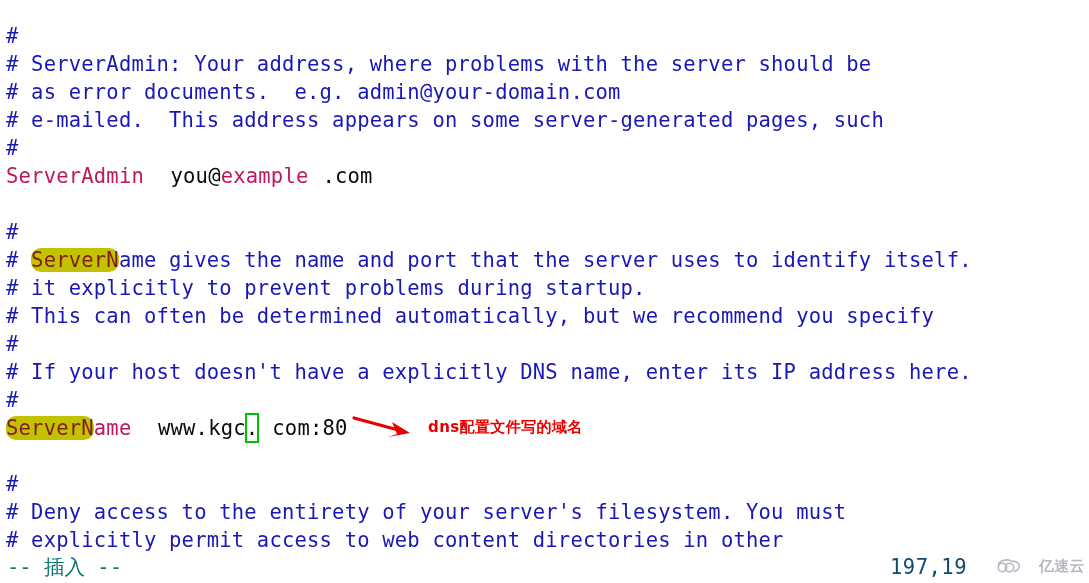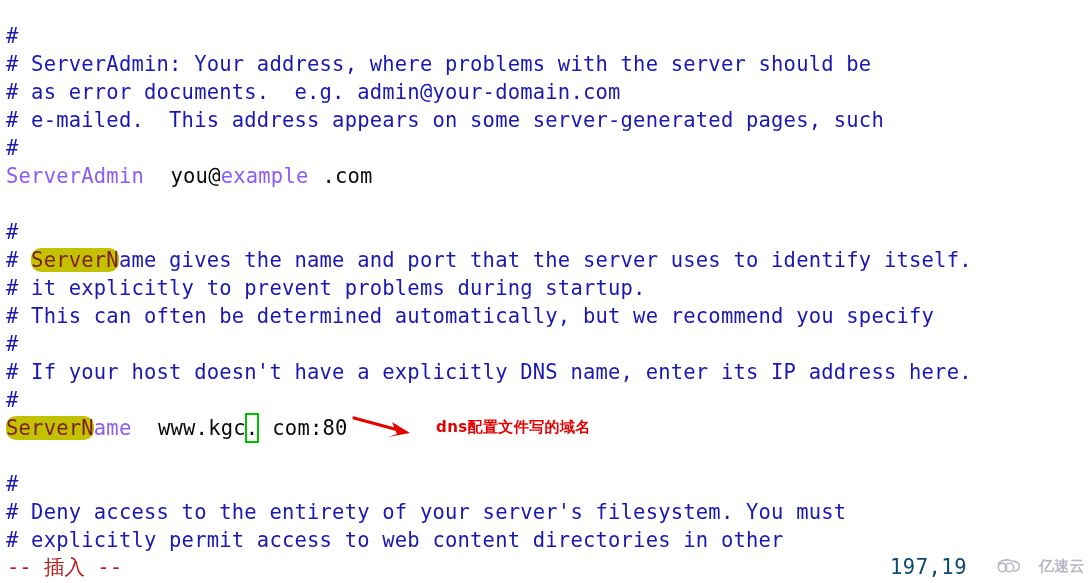--- a/index.html
+++ b/index.html
@@ -34,21 +34,21 @@
   .line {
     height: 28px;
     line-height: 28px;
     font-size: 20.5px;
     letter-spacing: 0.2px;
     white-space: pre;
     color: #1a1aaf;
   }
 
   .cmt      { color: #1a17b5; }
-  .kw       { color: #8b5cf6; }
+  .kw       { color: #be185d; }
   .plain    { color: #0a0a0a; margin-left: 14px; }
   .hl       { background: #c2c200; color: #7f1d1d; border-radius: 10px; }
 
   .cursor {
     display: inline-block;
     outline: 2px solid #00c000;
     outline-offset: -1px;
     color: #0a0a0a;
     background: transparent;
   }
@@ -57,21 +57,21 @@
   #annotation {
     position: absolute;
     left: 352px;
     top: 412px;
     display: flex;
     align-items: center;
     height: 30px;
   }
   #annotation .arrow-svg { display: block; }
   #annotation .note-text {
-    margin-left: 22px;
+    margin-left: 14px;
     color: #e60000;
     font-family: "DejaVu Sans", "Liberation Sans", sans-serif;
     font-weight: bold;
     font-size: 15px;
     letter-spacing: 0.4px;
     white-space: pre;
   }
 
   
   #status-bar {
@@ -80,21 +80,21 @@
     top: 553px;
     width: 1089px;
     height: 30px;
   }
   #status-mode {
     position: absolute;
     left: 7px;
     top: 0;
     font-size: 20.5px;
     line-height: 28px;
-    color: #b91c1c;
+    color: #0f766e;
     white-space: pre;
     font-family: "DejaVu Sans Mono", "Liberation Mono", monospace;
   }
   #status-position {
     position: absolute;
     left: 890px;
     top: 0;
     font-size: 20.5px;
     line-height: 28px;
     color: #0c4a6e;

